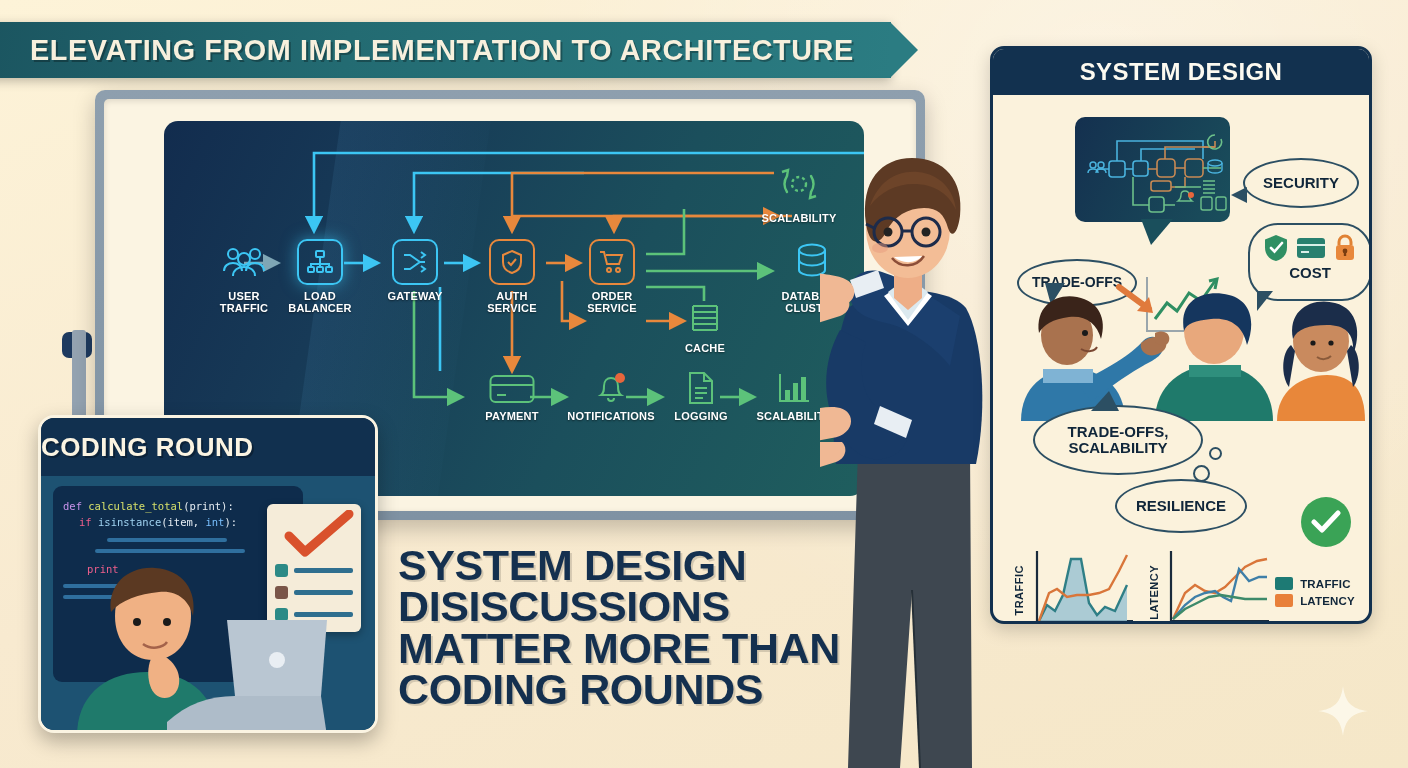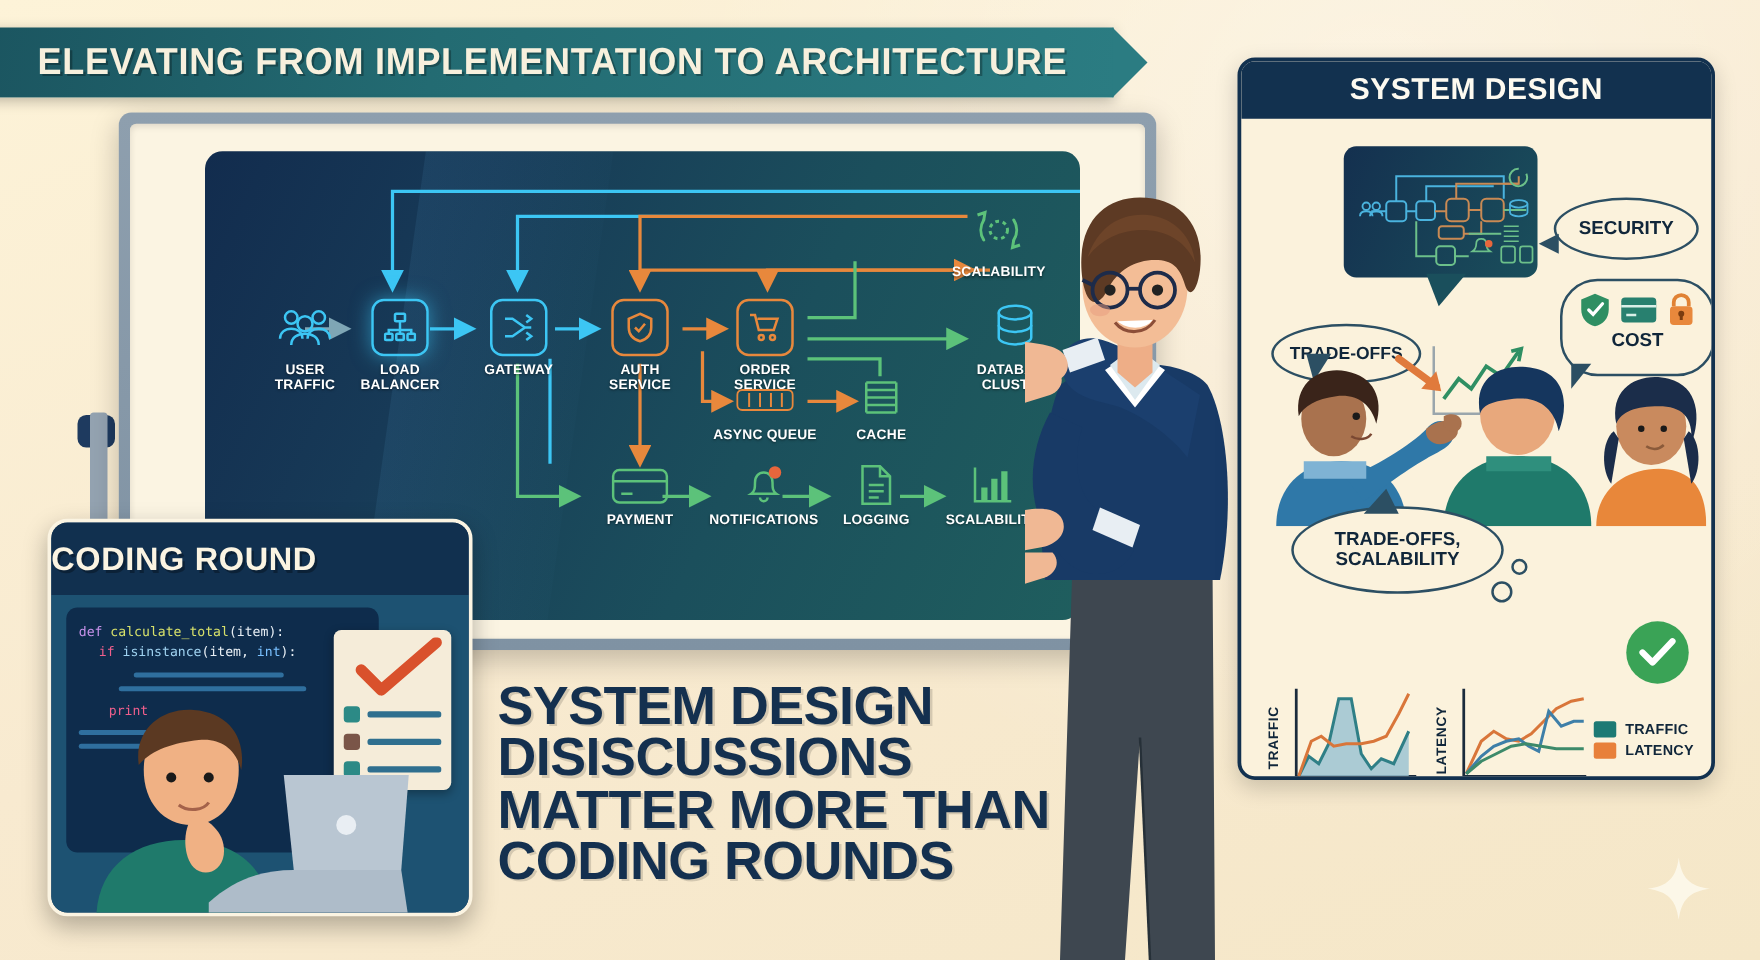--- a/index.html
+++ b/index.html
@@ -347,29 +347,20 @@
             <svg width="36" height="40" viewBox="0 0 36 40" fill="none" stroke="#3cc6f4" stroke-width="2">
               <ellipse cx="18" cy="8" rx="13" ry="5.5"></ellipse>
               <path d="M5 8v10c0 3 6 5.5 13 5.5S31 21 31 18V8"></path>
               <path d="M5 18v10c0 3 6 5.5 13 5.5S31 31 31 28V18"></path>
             </svg>
           </div>
           <div class="node-label">DATABASE
 CLUSTER</div>
         </div>
 
-        <div class="node orange" style="left:400px; top:182px; width:96px;">
-          <div class="node-box plain" style="border:none; height:34px;">
-            <svg width="58" height="26" viewBox="0 0 58 26" fill="none" stroke="#e8883c" stroke-width="2">
-              <rect x="1" y="3" width="56" height="20" rx="5"></rect>
-              <path d="M13 6v14M24 6v14M35 6v14M46 6v14"></path>
-            </svg>
-          </div>
-          <div class="node-label">ASYNC QUEUE</div>
-        </div>
 
         <div class="node green" style="left:506px; top:180px; width:70px;">
           <div class="node-box plain" style="border:none; height:36px;">
             <svg width="30" height="36" viewBox="0 0 30 36" fill="none" stroke="#5cc27a" stroke-width="2">
               <path d="M3 5h24M3 11h24M3 17h24M3 23h24M3 29h24"></path>
               <path d="M3 5v24M27 5v24"></path>
             </svg>
           </div>
           <div class="node-label">CACHE</div>
         </div>
@@ -469,21 +460,21 @@
   </svg>
 
   <div class="coding-card">
     <div class="coding-head">
       <div class="coding-title">CODING ROUND</div>
     </div>
     <div class="coding-body">
       <div class="code-screen">
         <div>
           <span class="c-kw">def</span>
-          <span class="c-fn">calculate_total</span><span class="c-pa">(item):</span>
+          <span class="c-fn">calculate_total</span><span class="c-pa">(print):</span>
         </div>
         <div style="margin-left:16px;">
           <span class="c-if">if</span>
           <span class="c-var">isinstance</span><span class="c-pa">(item, </span><span class="c-ty">int</span><span class="c-pa">):</span>
         </div>
         <div class="code-bar" style="width:120px; margin-left:44px;"></div>
         <div class="code-bar" style="width:150px; margin-left:32px;"></div>
         <div style="margin-left:24px; margin-top:8px;">
           <span class="c-if">print</span>
         </div>
@@ -657,20 +648,23 @@
         <path d="M302 66 C306 69 312 69 316 65" fill="none" stroke="#8a5a3a" stroke-width="2"></path>
       </svg>
 
       <div class="bubble" style="left:40px; top:310px; width:170px; height:70px; font-size:15px; white-space:pre-line;">
         <span>TRADE-OFFS,
 SCALABILITY</span>
       </div>
       <div class="bubble-tail" style="left:98px; top:296px;
            border-width:0 10px 20px 18px; border-color:transparent transparent #2c4f63 transparent;"></div>
 
+      <div class="bubble" style="left:122px; top:384px; width:132px; height:54px; font-size:15px;">
+        <span>RESILIENCE</span>
+      </div>
       <div class="thought-dot" style="left:200px; top:370px; width:17px; height:17px;"></div>
       <div class="thought-dot" style="left:216px; top:352px; width:13px; height:13px;"></div>
 
       <div class="check-circle">
         <svg width="30" height="24" viewBox="0 0 30 24">
           <path d="M3 12 L11 20 L27 3" fill="none" stroke="#ffffff" stroke-width="5" stroke-linecap="round" stroke-linejoin="round"></path>
         </svg>
       </div>
 
       <div class="legend">

